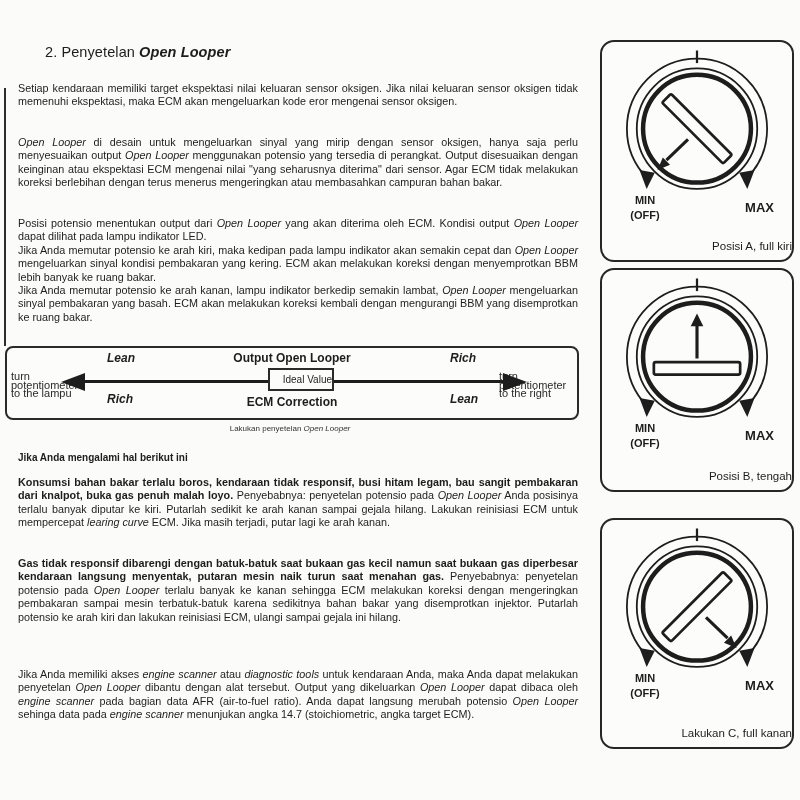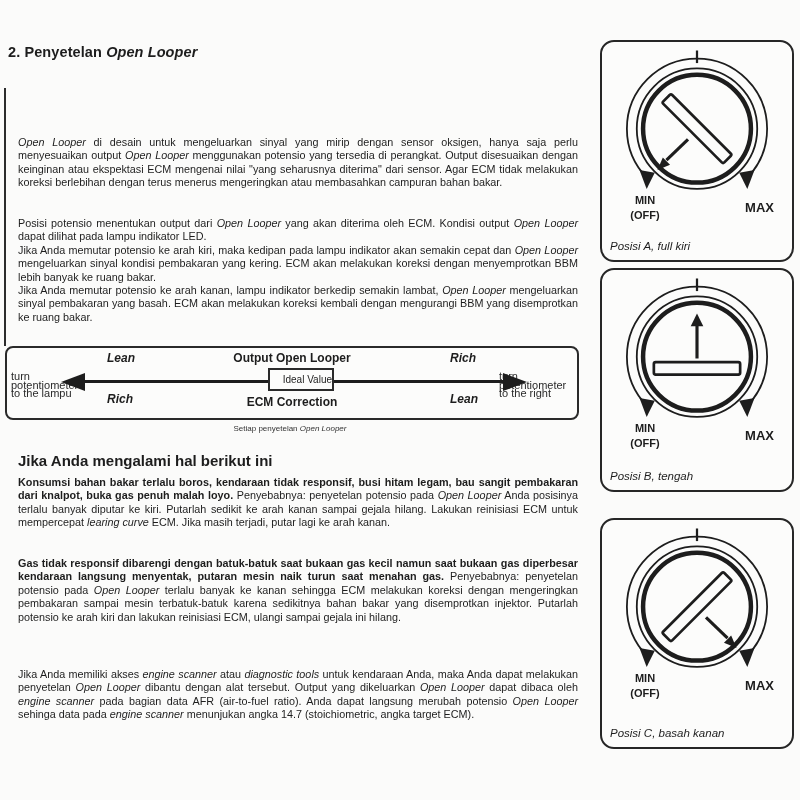--- a/index.html
+++ b/index.html
@@ -4,21 +4,21 @@
 <style>
   html,body{margin:0;padding:0;}
   body{font-family:"Liberation Sans",sans-serif;background:#e9e9e7;}
   .page{position:relative;width:800px;height:800px;background:#fbfbfa;color:#1d1d1d;overflow:hidden;}
 
   
   .doc-heading{position:absolute;left:8px;top:44px;font-size:14.5px;font-weight:700;letter-spacing:.1px;}
   .left-rule{position:absolute;left:4px;top:88px;width:2px;height:258px;background:#2c2c2c;}
   .para{position:absolute;left:18px;width:560px;font-size:10.8px;line-height:13.4px;text-align:justify;}
   .p1{top:82px;} .p2{top:136px;} .p3{top:217px;}
-  .subheading{position:absolute;left:18px;top:452px;font-size:15px;font-weight:700;}
+  .subheading{position:absolute;left:18px;top:452px;font-size:10px;font-weight:700;}
   .p4{top:476px;} .p5{top:557px;} .p6{top:668px;}
 
   
   .diagram{position:absolute;left:5px;top:346px;width:570px;height:70px;border:2px solid #2a2a2a;border-radius:8px;background:#fcfcfb;}
   .dg-label{position:absolute;font-size:12px;font-weight:700;white-space:nowrap;}
   .dg-italic{font-style:italic;}
   .dg-center{left:0;right:0;text-align:center;}
   .dg-note{position:absolute;width:74px;font-size:11px;line-height:8.5px;text-align:left;color:#2a2a2a;}
   .arrow-line{position:absolute;left:76px;top:32px;width:422px;height:3px;background:#1d1d1d;}
   .ah{position:absolute;width:0;height:0;border-top:9px solid transparent;border-bottom:9px solid transparent;}
@@ -28,31 +28,32 @@
   .dg-caption{position:absolute;left:5px;top:424px;width:570px;text-align:center;font-size:8px;color:#333;}
 
   
   .dial-box{position:absolute;left:600px;width:190px;border:2px solid #262626;border-radius:14px;background:#fcfcfb;}
   .dial-a{top:40px;height:218px;}
   .dial-b{top:268px;height:220px;}
   .dial-c{top:518px;height:227px;}
   .dial-box svg{position:absolute;left:5px;top:4px;}
   .min-label{position:absolute;left:14px;top:151px;width:58px;text-align:center;font-size:11px;font-weight:700;line-height:15px;}
   .max-label{position:absolute;right:18px;top:158px;font-size:13px;font-weight:700;}
-  .dial-caption{position:absolute;left:8px;right:0;bottom:8px;text-align:left;font-size:11.5px;font-style:italic;}
+  .dial-caption{position:absolute;left:0;right:0;bottom:8px;text-align:right;font-size:11.5px;}
   .st{stroke:#1d1d1d;fill:none;}
 </style>
 </head>
 <body>
 
 <div class="page">
 
-  <div class="doc-heading"><span style="font-weight: 700;">2. Penyetelan </span><span style="font-weight: 700; font-style: italic;">Open Looper</span></div>
+  <div class="doc-heading"><span style="font-weight: 400; margin-left: 37px;">2. Penyetelan </span><span style="font-weight: 700; font-style: italic;">Open Looper</span></div>
   <div class="left-rule"></div>
 
+  <div class="para p1"><span>Setiap kendaraan memiliki target ekspektasi nilai keluaran sensor oksigen. Jika nilai keluaran sensor oksigen tidak memenuhi ekspektasi, maka ECM akan mengeluarkan kode eror mengenai sensor oksigen.</span></div>
   <div class="para p2"><span style="font-style: italic;">Open Looper</span><span> di desain untuk mengeluarkan sinyal yang mirip dengan sensor oksigen, hanya saja perlu menyesuaikan output </span><span style="font-style: italic;">Open Looper</span><span> menggunakan potensio yang tersedia di perangkat. Output disesuaikan dengan keinginan atau ekspektasi ECM mengenai nilai "yang seharusnya diterima" dari sensor. Agar ECM tidak melakukan koreksi berlebihan dengan terus menerus mengeringkan atau membasahkan campuran bahan bakar.</span></div>
   <div class="para p3"><span>Posisi potensio menentukan output dari </span><span style="font-style: italic;">Open Looper</span><span> yang akan diterima oleh ECM. Kondisi output </span><span style="font-style: italic;">Open Looper</span><span> dapat dilihat pada lampu indikator LED.</span><br><span>Jika Anda memutar potensio ke arah kiri, maka kedipan pada lampu indikator akan semakin cepat dan </span><span style="font-style: italic;">Open Looper</span><span> mengeluarkan sinyal kondisi pembakaran yang kering. ECM akan melakukan koreksi dengan menyemprotkan BBM lebih banyak ke ruang bakar.</span><br><span>Jika Anda memutar potensio ke arah kanan, lampu indikator berkedip semakin lambat, </span><span style="font-style: italic;">Open Looper</span><span> mengeluarkan sinyal pembakaran yang basah. ECM akan melakukan koreksi kembali dengan mengurangi BBM yang disemprotkan ke ruang bakar.</span></div>
 
   <div class="diagram">
     <div class="dg-label dg-center" style="top:3px;">Output Open Looper</div>
     <div class="dg-label dg-italic" style="left:100px;top:3px;">Lean</div>
     <div class="dg-label dg-italic" style="left:443px;top:3px;">Rich</div>
 
     <div class="dg-note" style="left:4px;top:24px;">
       <span>turn potentiometer</span><br>
@@ -65,21 +66,21 @@
 
     <div class="arrow-line"></div>
     <div class="ah ah-left"></div>
     <div class="ah ah-right"></div>
     <div class="ideal-box">Ideal Value</div>
 
     <div class="dg-label dg-italic" style="left:100px;top:44px;">Rich</div>
     <div class="dg-label dg-center" style="top:47px;">ECM Correction</div>
     <div class="dg-label dg-italic" style="left:443px;top:44px;">Lean</div>
   </div>
-  <div class="dg-caption"><span>Setiap penyetelan </span><span style="font-style: italic;">Open Looper</span></div>
+  <div class="dg-caption"><span>Lakukan penyetelan </span><span style="font-style: italic;">Open Looper</span></div>
 
   <div class="subheading">Jika Anda mengalami hal berikut ini</div>
   <div class="para p4"><span style="font-weight: 700;">Konsumsi bahan bakar terlalu boros, kendaraan tidak responsif, busi hitam legam, bau sangit pembakaran dari knalpot, buka gas penuh malah loyo.</span><span> Penyebabnya: penyetelan potensio pada </span><span style="font-style: italic;">Open Looper</span><span> Anda posisinya terlalu banyak diputar ke kiri. Putarlah sedikit ke arah kanan sampai gejala hilang. Lakukan reinisiasi ECM untuk mempercepat </span><span style="font-style: italic;">learing curve</span><span> ECM. Jika masih terjadi, putar lagi ke arah kanan.</span></div>
   <div class="para p5"><span style="font-weight: 700;">Gas tidak responsif dibarengi dengan batuk-batuk saat bukaan gas kecil namun saat bukaan gas diperbesar kendaraan langsung menyentak, putaran mesin naik turun saat menahan gas.</span><span> Penyebabnya: penyetelan potensio pada </span><span style="font-style: italic;">Open Looper</span><span> terlalu banyak ke kanan sehingga ECM melakukan koreksi dengan mengeringkan pembakaran sampai mesin terbatuk-batuk karena sedikitnya bahan bakar yang disemprotkan injektor. Putarlah potensio ke arah kiri dan lakukan reinisiasi ECM, ulangi sampai gejala ini hilang.</span></div>
   <div class="para p6"><span>Jika Anda memiliki akses </span><span style="font-style: italic;">engine scanner</span><span> atau </span><span style="font-style: italic;">diagnostic tools</span><span> untuk kendaraan Anda, maka Anda dapat melakukan penyetelan </span><span style="font-style: italic;">Open Looper</span><span> dibantu dengan alat tersebut. Output yang dikeluarkan </span><span style="font-style: italic;">Open Looper</span><span> dapat dibaca oleh </span><span style="font-style: italic;">engine scanner</span><span> pada bagian data AFR (air-to-fuel ratio). Anda dapat langsung merubah potensio </span><span style="font-style: italic;">Open Looper</span><span> sehinga data pada </span><span style="font-style: italic;">engine scanner</span><span> menunjukan angka 14.7 (stoichiometric, angka target ECM).</span></div>
 
   <div class="dial-box dial-a">
     <svg width="180" height="151" viewBox="0 0 200 168">
       <path class="st" d="M 44.8 147.2 A 78 78 0 1 1 155.2 147.2" stroke-width="2"></path>
       <polygon points="36,138 53,141 44,159" fill="#1d1d1d"></polygon>
@@ -133,16 +134,16 @@
         <rect x="52" y="85" width="96" height="14" rx="2" fill="#fcfcfb" stroke="#1d1d1d" stroke-width="3"></rect>
       </g>
       <line class="st" x1="110" y1="104" x2="134" y2="127" stroke-width="3.5"></line>
       <polygon points="144,138 130,132 138,124" fill="#1d1d1d"></polygon>
     </svg>
     <div class="min-label">
       <span>MIN</span><br>
       <span>(OFF)</span>
     </div>
     <div class="max-label">MAX</div>
-    <div class="dial-caption">Posisi C, basah kanan</div>
+    <div class="dial-caption">Lakukan C, full kanan</div>
   </div>
 
 </div>
 
 </body></html>

